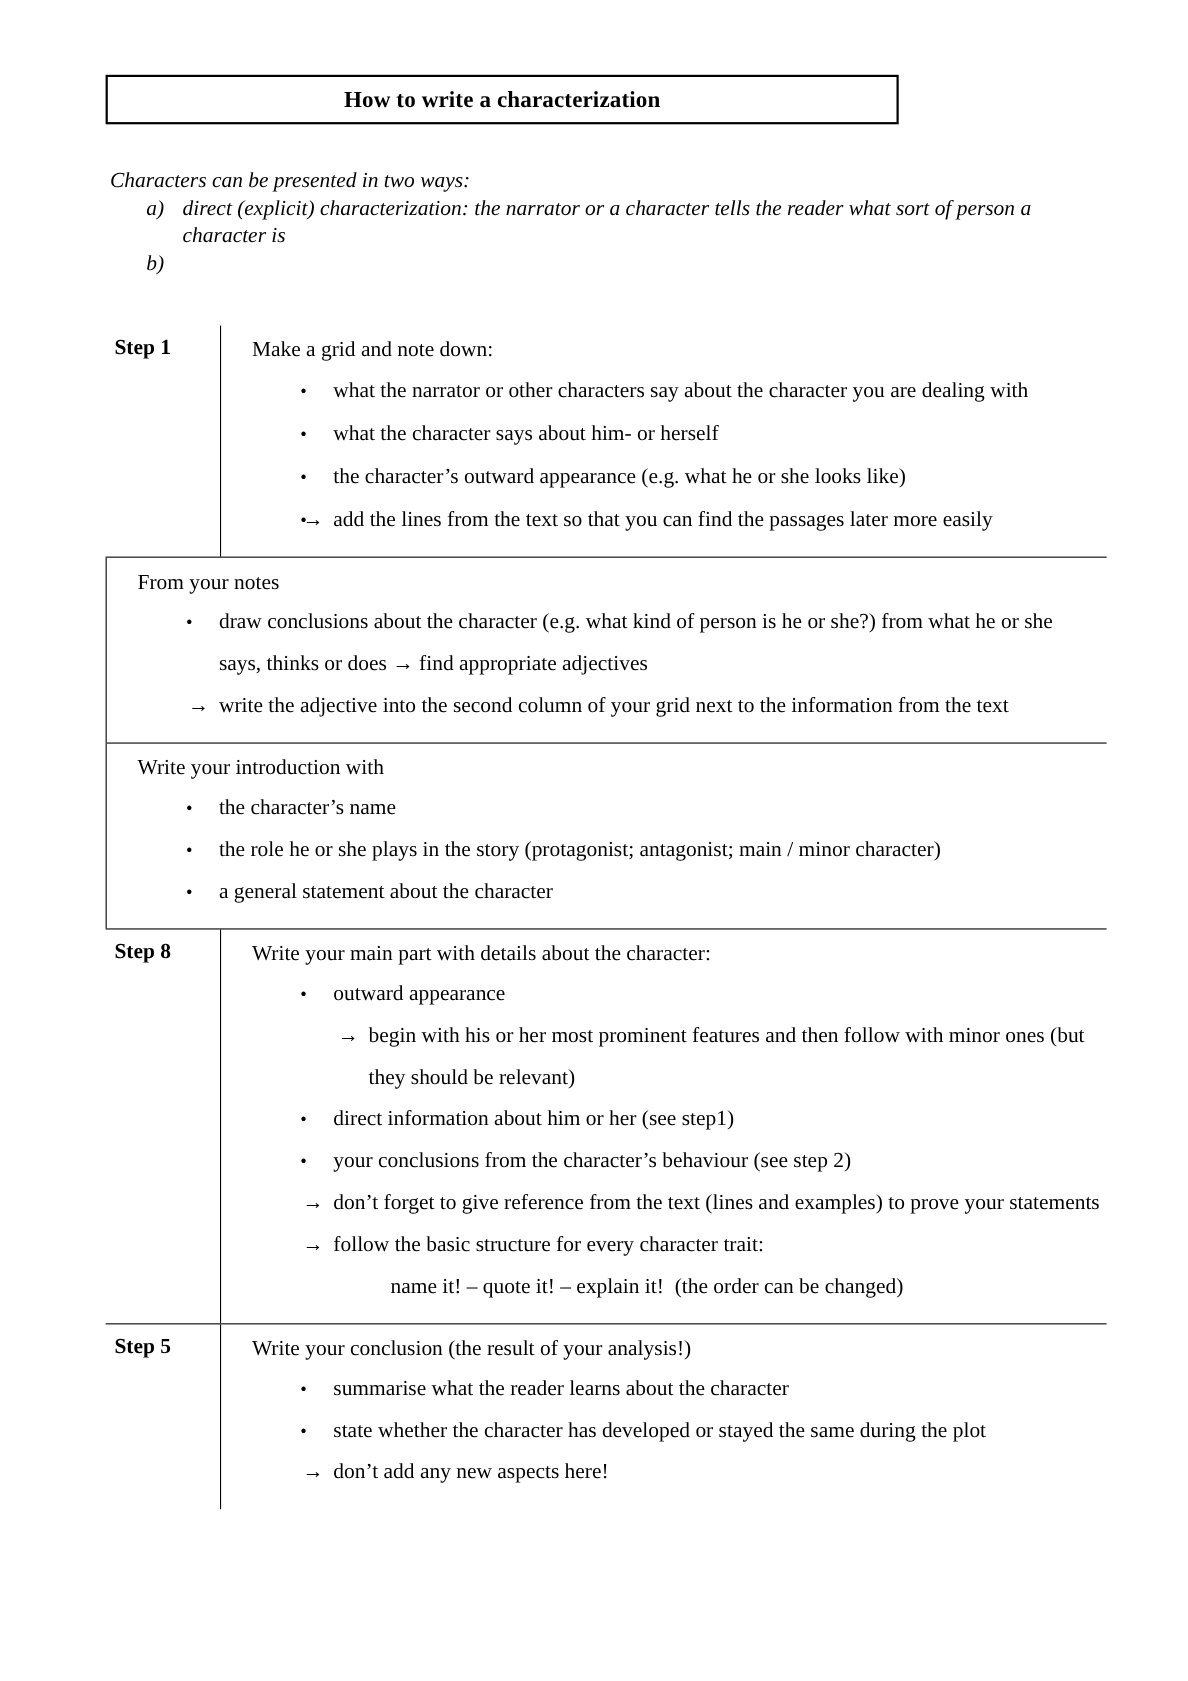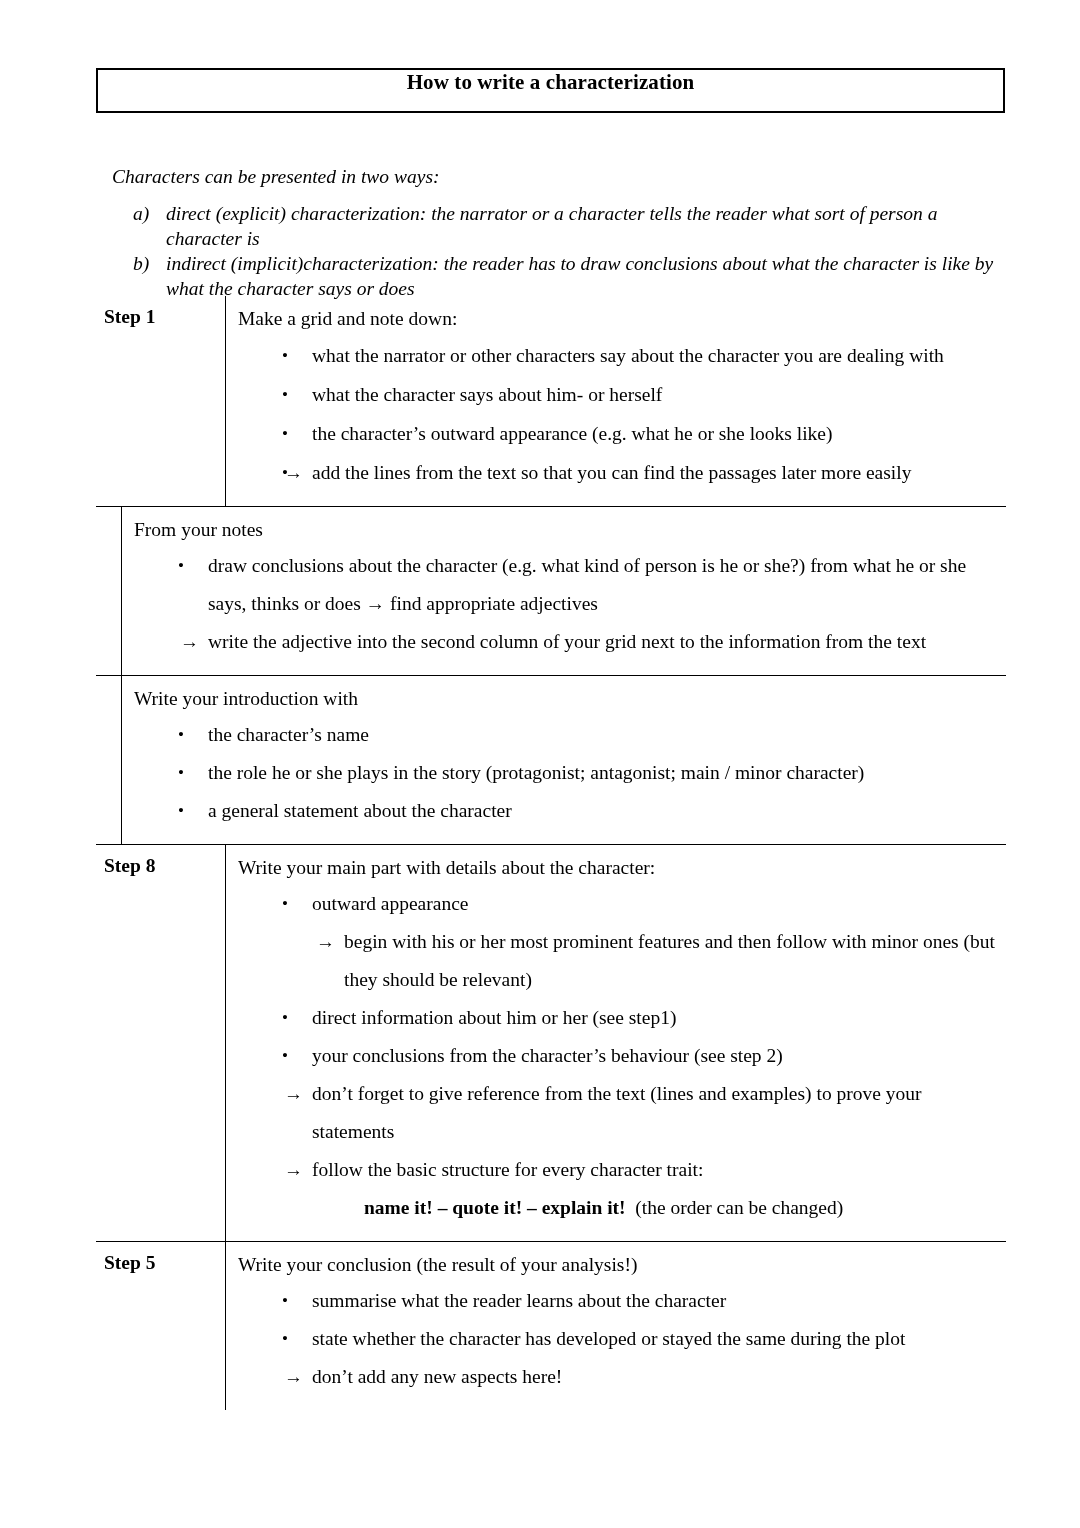--- a/index.html
+++ b/index.html
@@ -20,45 +20,46 @@
     height: 1528px;
     box-sizing: border-box;
     padding: 0;
   }
 
   
   .title-box {
     position: absolute;
     left: 96px;
     top: 68px;
-    width: 909px;
+    width: 721px;
     height: 45px;
     box-sizing: border-box;
     border: 2px solid #000000;
     display: flex;
+    align-items: center;
     justify-content: center;
   }
   .title-text {
     font-size: 21px;
     font-weight: bold;
     letter-spacing: 0.1px;
   }
 
   
   .intro {
     position: absolute;
     left: 100px;
     top: 152px;
     width: 905px;
     font-style: italic;
     font-size: 19.5px;
     line-height: 25px;
   }
   .intro-lead {
-    margin: 12px;
+    margin: 0;
   }
   .intro-list {
     list-style: none;
     margin: 0;
     padding: 0;
   }
   .intro-item {
     position: relative;
     padding-left: 66px;
     margin: 0;
@@ -93,23 +94,22 @@
   }
   .step-label {
     font-weight: bold;
     font-size: 19.5px;
     white-space: nowrap;
   }
   .step-body-cell {
     flex: 1 1 auto;
     box-sizing: border-box;
     border-left: 1.6px solid #000000;
-    padding: 10px 6px 14px 12px;
+    padding: 10px 6px 14px 28px;
     min-width: 0;
-    margin-left: 25px;
   }
 
   
   .lead-line {
     font-size: 19.5px;
     line-height: 26px;
     margin: 0 0 4px 0;
   }
   .item-list {
     list-style: none;
@@ -152,21 +152,21 @@
     left: 78px;
     top: 0;
     font-size: 19px;
     font-weight: bold;
   }
   
   .item.deep {
     padding-left: 126px;
   }
   .item.deep .strong-part {
-    font-weight: bold;
+    font-weight: normal;
   }
 
   
   .tight .item {
     line-height: 39px;
   }
 </style>
 </head>
 <body>
 
@@ -178,21 +178,20 @@
 
   <div class="intro">
     <p class="intro-lead">Characters can be presented in two ways:</p>
     <ul class="intro-list">
       <li class="intro-item">
         <span class="intro-marker">a)</span>
         <span>direct (explicit) characterization: the narrator or a character tells the reader what sort of person a character is</span>
       </li>
       <li class="intro-item">
         <span class="intro-marker">b)</span>
-        <span>indirect (implicit)characterization: the reader has to draw conclusions about what the character is like by what the character says or does</span>
       </li>
     </ul>
   </div>
 
   <div class="steps" id="steps-root">
       <div class="step-row">
         <div class="step-label-cell">
           <div class="step-label">Step 1</div>
         </div>
         <div class="step-body-cell">

